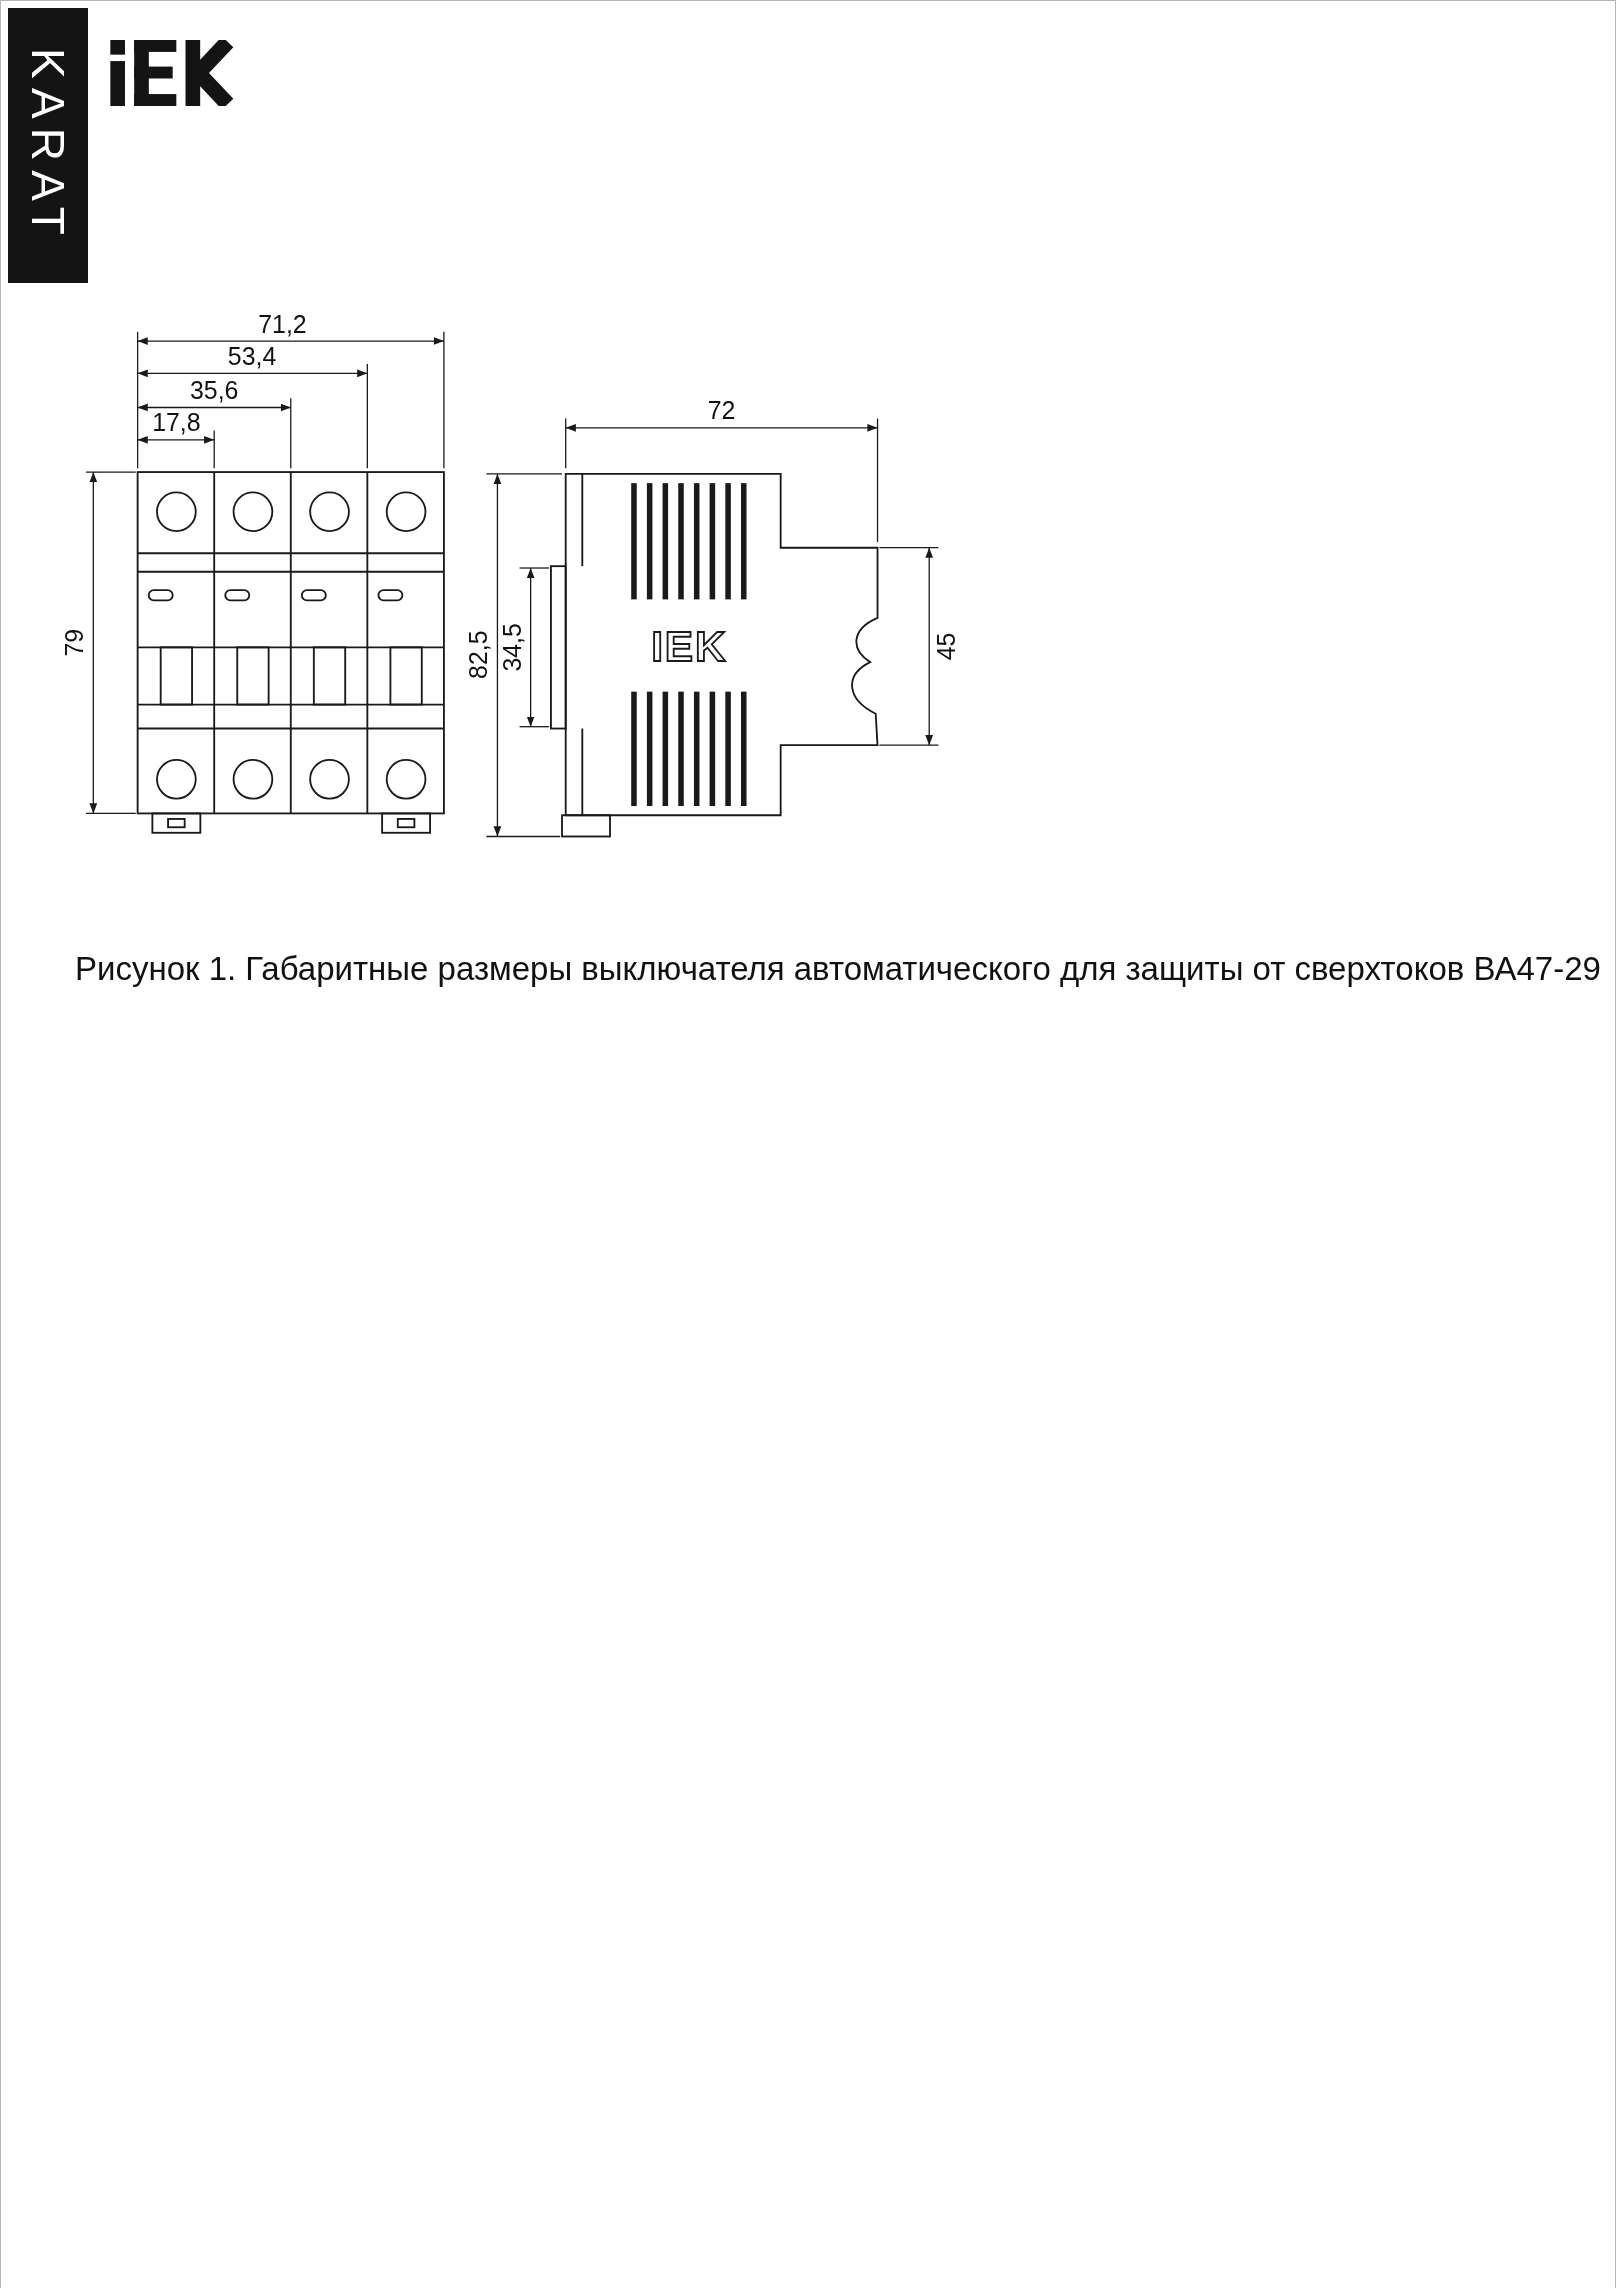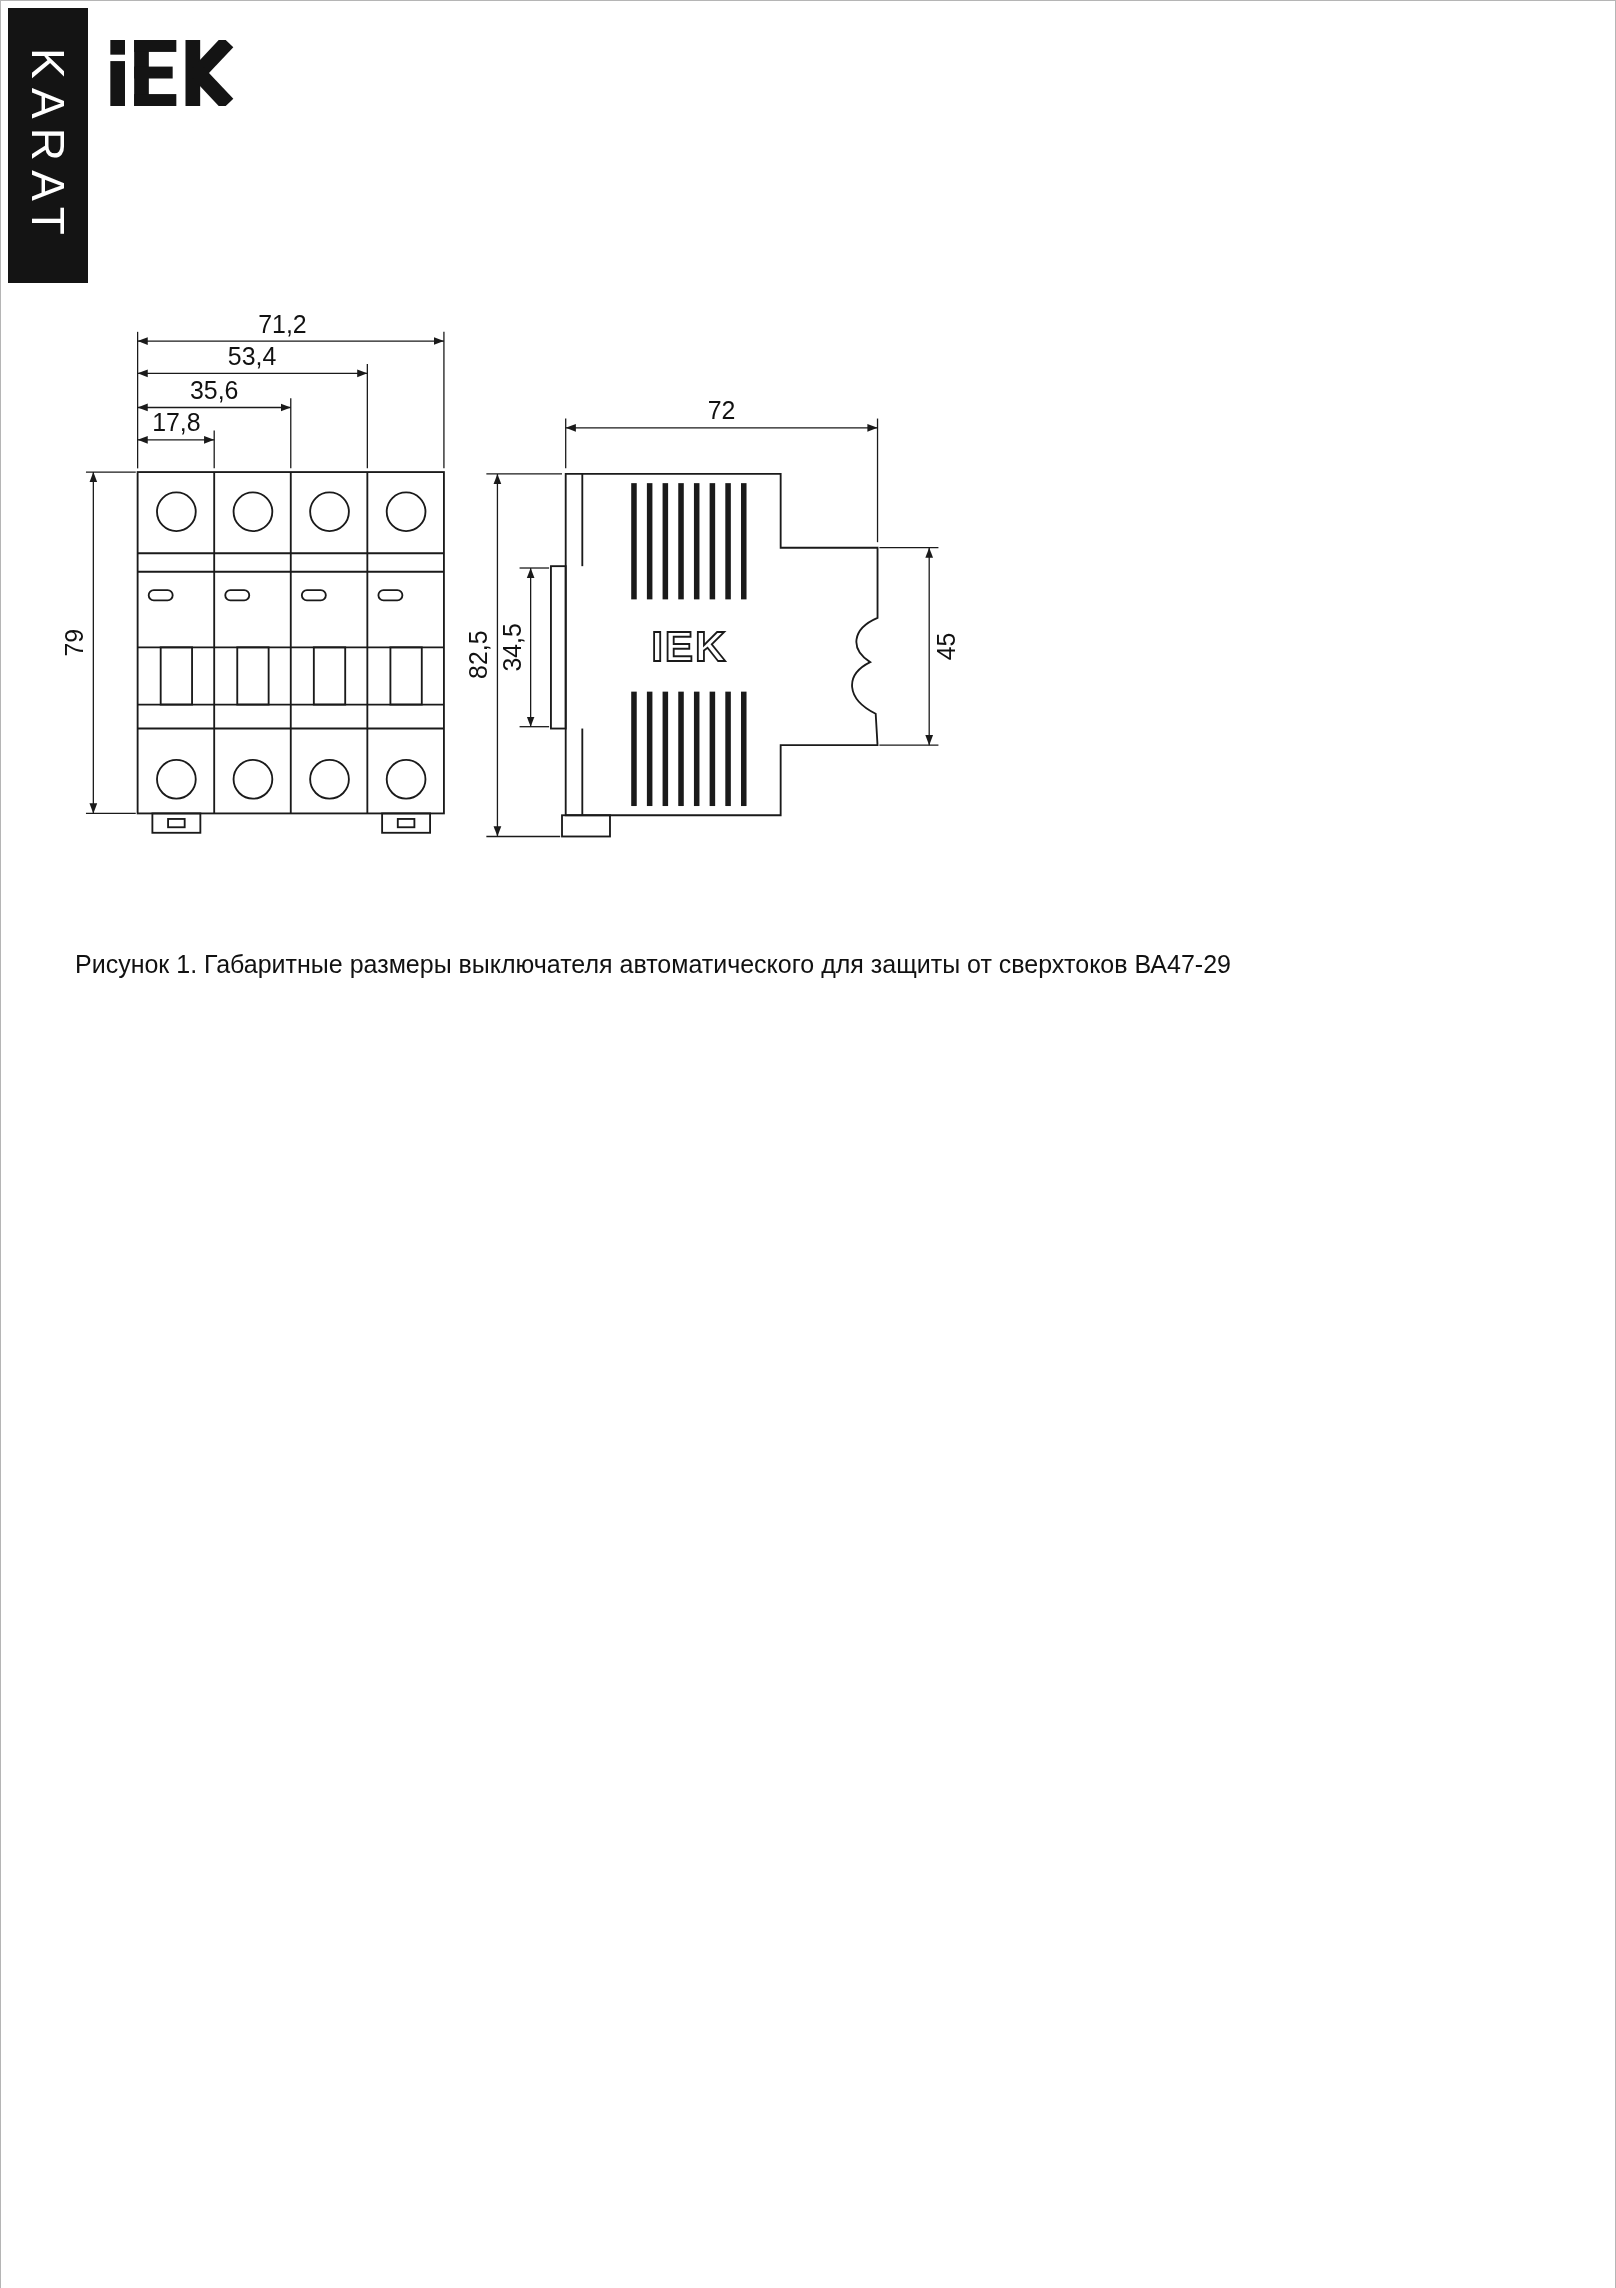--- a/index.html
+++ b/index.html
@@ -54,21 +54,21 @@
     font-family: "Liberation Sans", sans-serif;
     font-weight: bold;
     font-size: 46px;
     fill: #ffffff;
     stroke: #1a1a1a;
     stroke-width: 2;
   }
   .caption {
     position: absolute;
     left: 74px; top: 949px;
-    font-size: 25px;
+    font-size: 33px;
     color: #111111;
     white-space: nowrap;
   }
 </style>
 </head>
 <body>
 
 <div class="page">
 
   <div class="banner">

